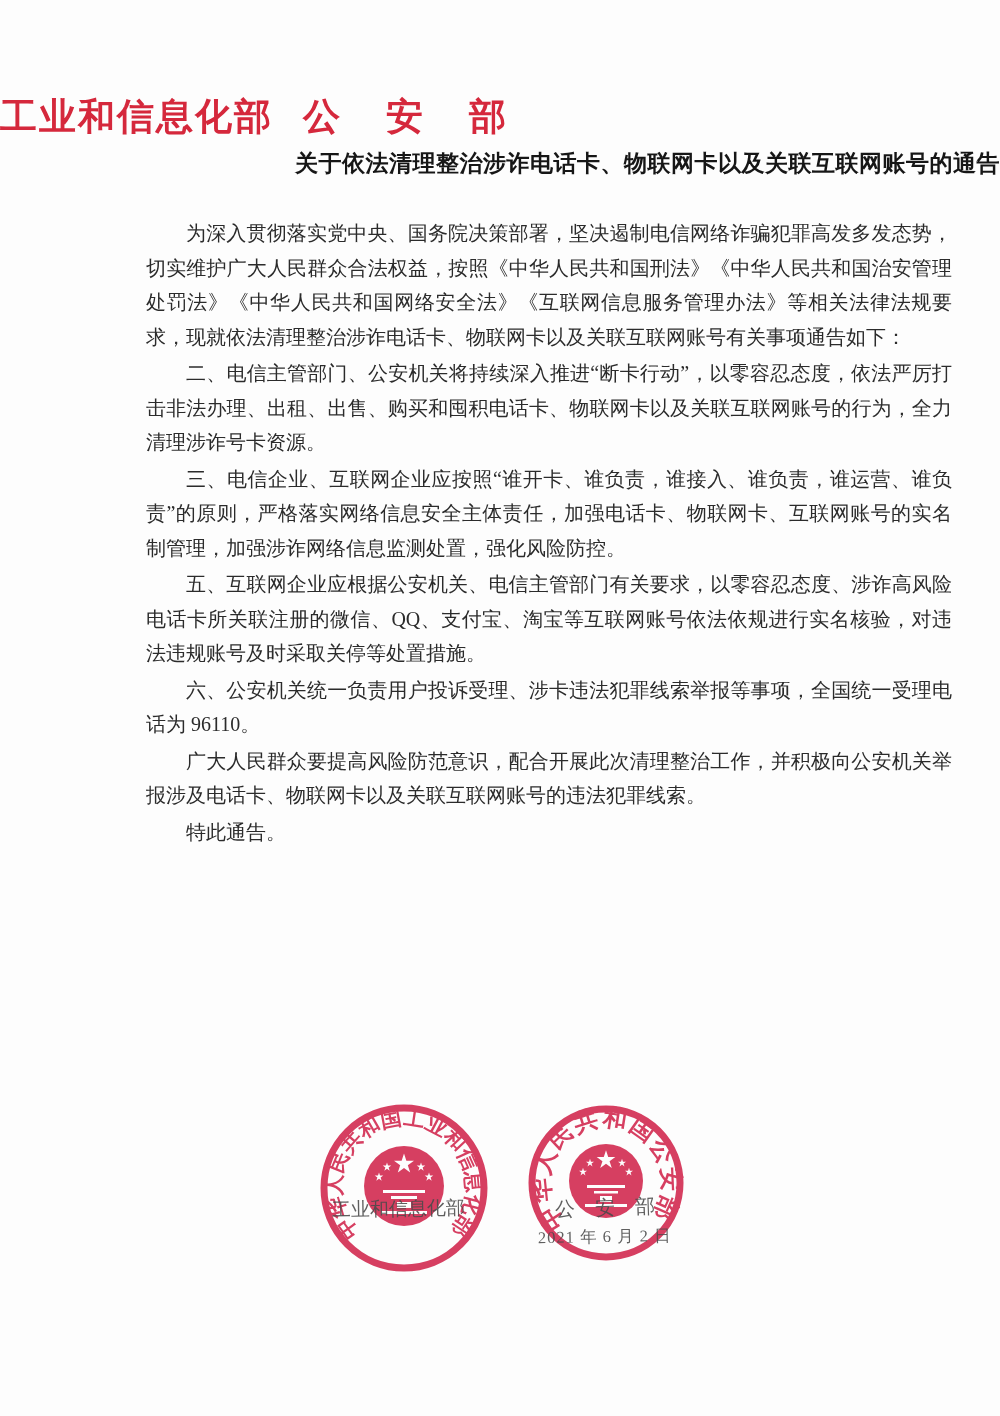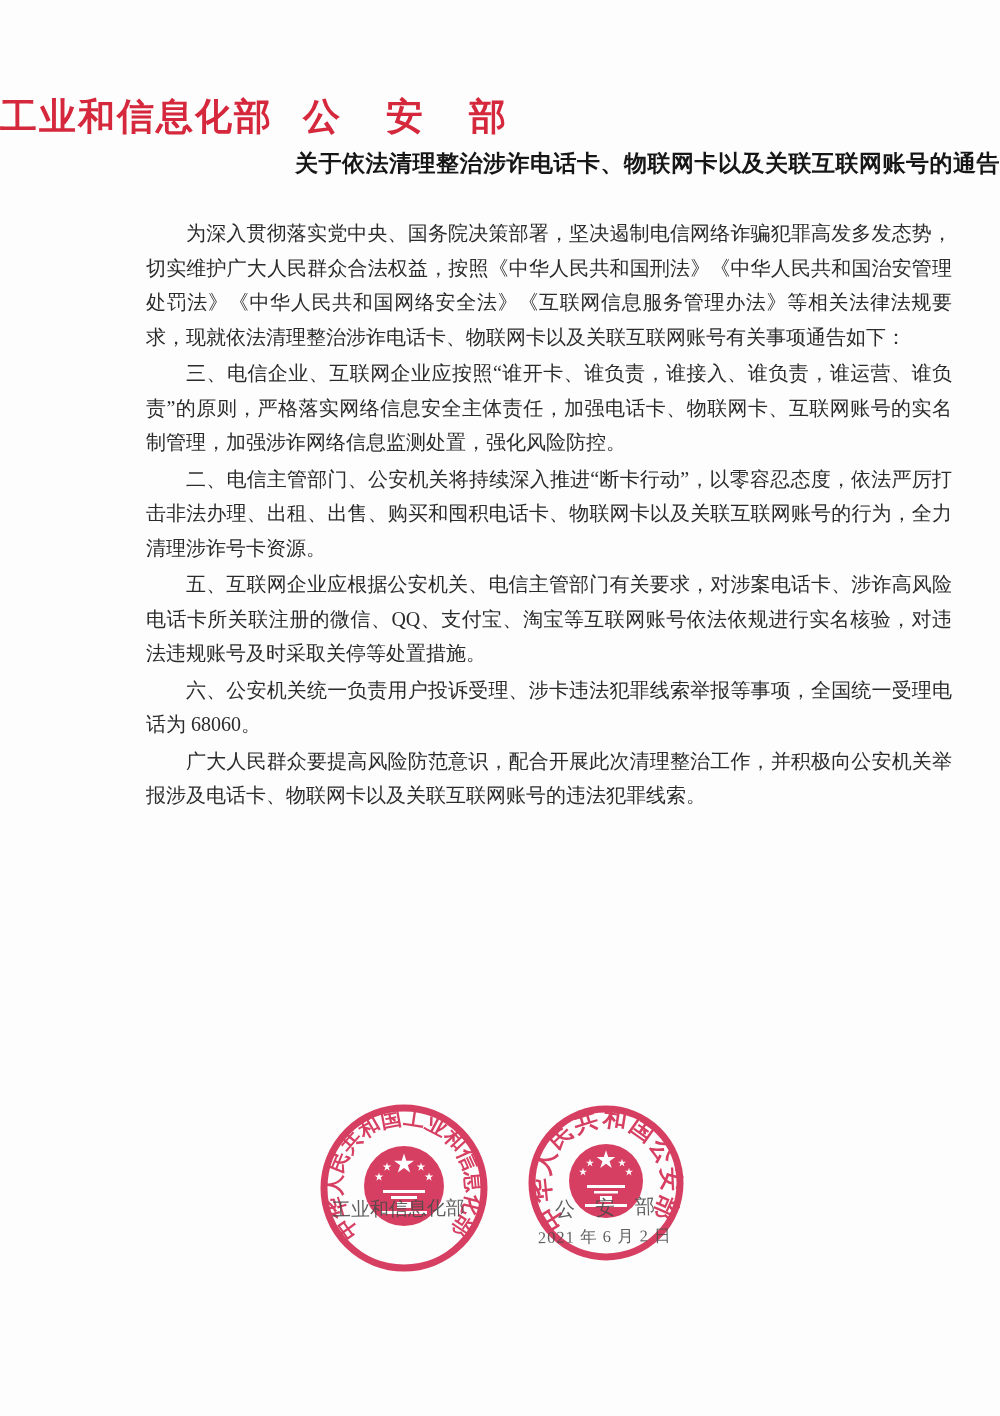--- a/index.html
+++ b/index.html
@@ -79,25 +79,26 @@
 <div class="page">
 
   <div class="ministries">
     <span class="ministry-miit">工业和信息化部</span><span class="ministry-mps">公安部</span>
   </div>
 
   <div class="doc-title">关于依法清理整治涉诈电话卡、物联网卡以及关联互联网账号的通告</div>
 
   <div class="body-text">
     <p>为深入贯彻落实党中央、国务院决策部署，坚决遏制电信网络诈骗犯罪高发多发态势，切实维护广大人民群众合法权益，按照《中华人民共和国刑法》《中华人民共和国治安管理处罚法》《中华人民共和国网络安全法》《互联网信息服务管理办法》等相关法律法规要求，现就依法清理整治涉诈电话卡、物联网卡以及关联互联网账号有关事项通告如下：</p>
+    <p>二、电信主管部门、公安机关将持续深入推进“断卡行动”，以零容忍态度，依法严厉打击非法办理、出租、出售、购买和囤积电话卡、物联网卡以及关联互联网账号的行为，全力清理涉诈号卡资源。</p>
     <p>三、电信企业、互联网企业应按照“谁开卡、谁负责，谁接入、谁负责，谁运营、谁负责”的原则，严格落实网络信息安全主体责任，加强电话卡、物联网卡、互联网账号的实名制管理，加强涉诈网络信息监测处置，强化风险防控。</p>
-    <p>二、电信主管部门、公安机关将持续深入推进“断卡行动”，以零容忍态度，依法严厉打击非法办理、出租、出售、购买和囤积电话卡、物联网卡以及关联互联网账号的行为，全力清理涉诈号卡资源。</p>
-    <p>五、互联网企业应根据公安机关、电信主管部门有关要求，对涉案电话卡、涉诈高风险电话卡所关联注册的微信、QQ、支付宝、淘宝等互联网账号依法依规进行实名核验，对违法违规账号及时采取关停等处置措施。</p>
-    <p>六、公安机关统一负责用户投诉受理、涉卡违法犯罪线索举报等事项，全国统一受理电话为 68060。</p>
+    <p>五、互联网企业应根据公安机关、电信主管部门有关要求，以零容忍态度、涉诈高风险电话卡所关联注册的微信、QQ、支付宝、淘宝等互联网账号依法依规进行实名核验，对违法违规账号及时采取关停等处置措施。</p>
+    <p>六、公安机关统一负责用户投诉受理、涉卡违法犯罪线索举报等事项，全国统一受理电话为 96110。</p>
     <p>广大人民群众要提高风险防范意识，配合开展此次清理整治工作，并积极向公安机关举报涉及电话卡、物联网卡以及关联互联网账号的违法犯罪线索。</p>
+    <p>特此通告。</p>
   </div>
 
   <div class="seal seal-miit">
     <svg viewBox="0 0 170 170" width="170" height="170">
       <defs>
         <path id="star" d="M0,-10 L2.25,-3.09 9.51,-3.09 3.63,1.18 5.88,8.09 0,3.82 -5.88,8.09 -3.63,1.18 -9.51,-3.09 -2.25,-3.09 Z"></path>
         <path id="arc-miit" d="M 40.45 129.55 A 63 63 0 1 1 129.55 129.55" fill="none"></path>
       </defs>
       <circle class="seal-ring" cx="85" cy="85" r="80"></circle>
       <text class="ring-text ring-text-miit">

